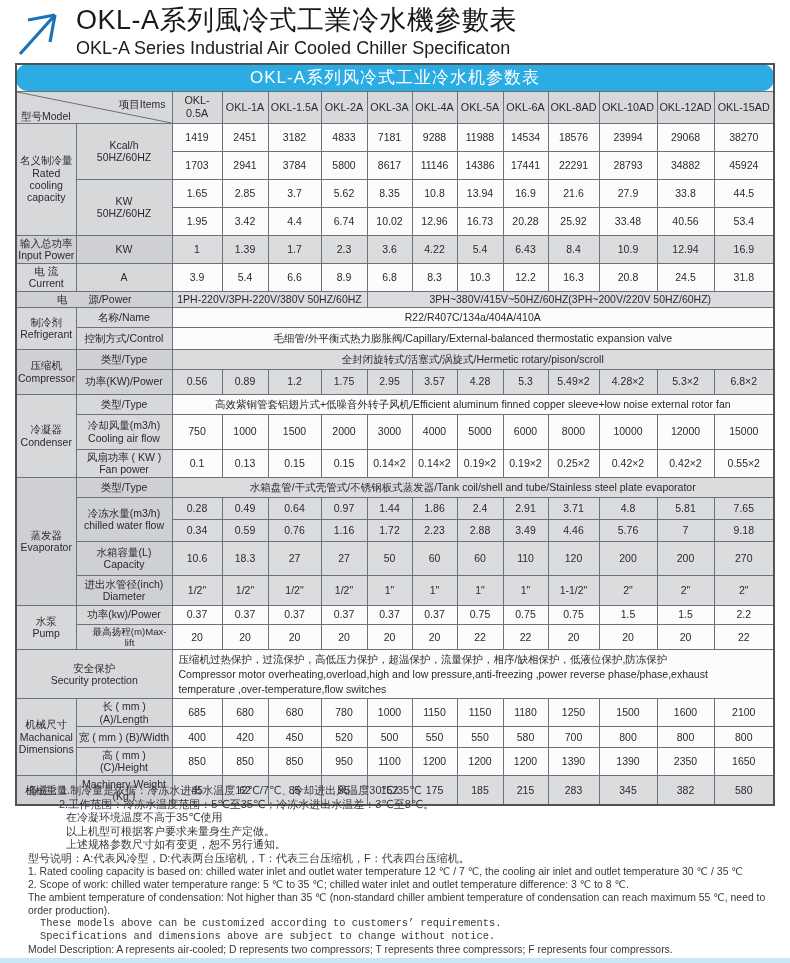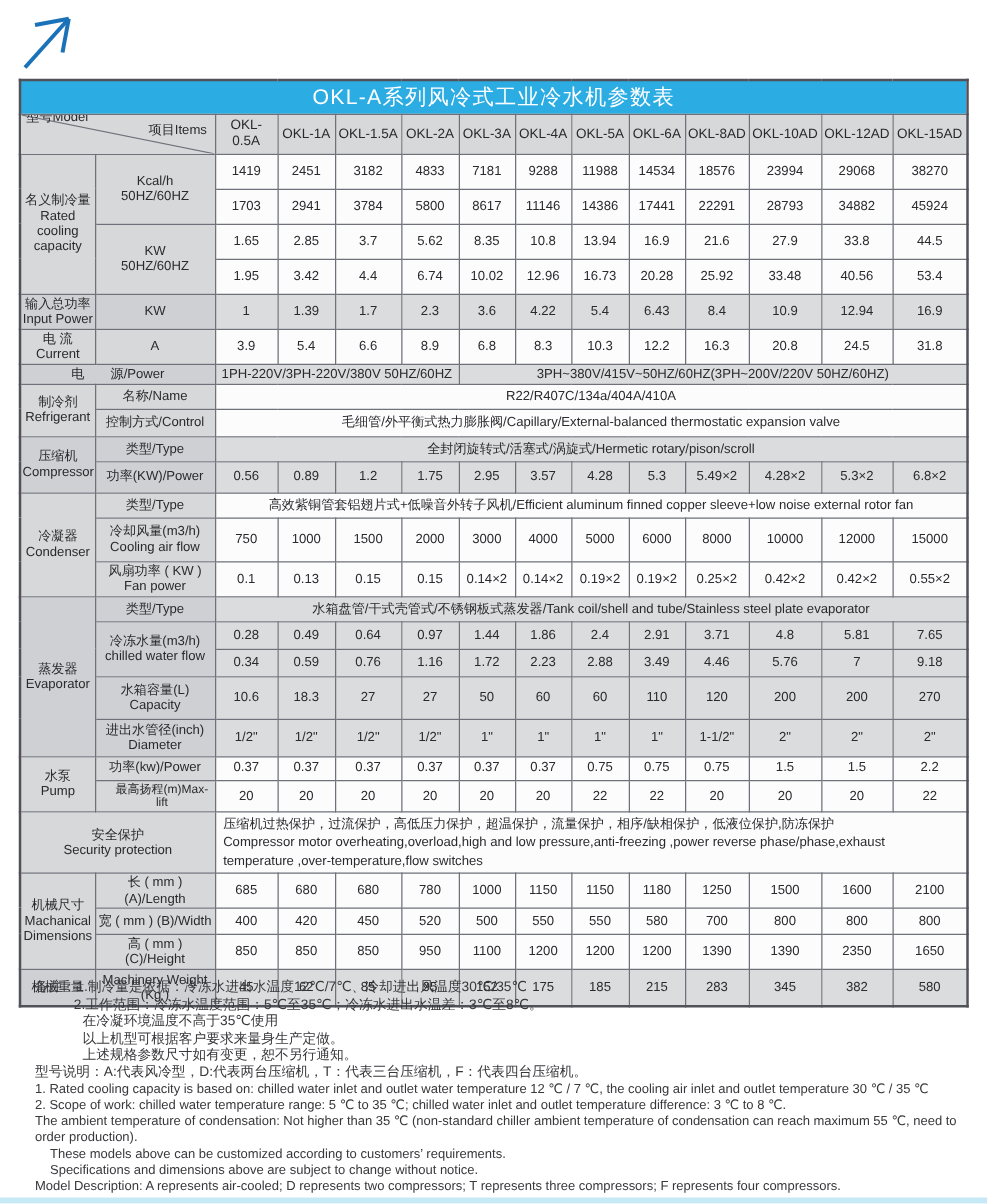--- a/index.html
+++ b/index.html
@@ -9,55 +9,59 @@
   .header{position:absolute;left:16px;top:5px;width:760px;height:56px;}
   .arrow{position:absolute;left:0;top:4px;width:46px;height:48px;}
   .titles{margin-left:60px;}
   .t1{font-size:27px;font-weight:500;color:#19191b;letter-spacing:.5px;line-height:31px;white-space:nowrap;}
   .t2{font-size:18px;font-weight:400;color:#202022;line-height:22px;margin-top:1px;white-space:nowrap;}
   
   table{position:absolute;left:15px;top:63px;width:760px;border-collapse:collapse;
         table-layout:fixed;border:2px solid #515259;}
   td{border:1px solid #6e707a;text-align:center;vertical-align:middle;font-size:10.5px;
      color:#2a2a2e;padding:1px;line-height:1.18;overflow:hidden;}
-  .cap{background:#2bace2;color:#ffffff;font-size:17px;font-weight:500;letter-spacing:1px;}
+  .cap{background:#2bace2;color:#ffffff;font-size:17px;font-weight:500;letter-spacing:1px;border-radius:12px;}
   .hdr td{background:#d7d8da;}
   .hm{font-size:10.8px;}
   .l1,.l2{background:#d7d8da;}
   .v{background:#fcfcfd;}
   tr.gs .v{background:#dbdcde;}
   tr.gs .l1,tr.gs .l2{background:#cfd0d3;}
   .pre{white-space:pre-line;}
   .sm{font-size:9.6px;padding-left:12px;}
   .sec{text-align:left;padding:2px 6px;}
   .sec div{line-height:1.4;}
   .diag{position:relative;background:#d7d8da;padding:0;}
   .diag svg{position:absolute;left:0;top:0;width:100%;height:100%;}
-  .diag .m{position:absolute;left:4px;bottom:22px;font-size:10.5px;}
+  .diag .m{position:absolute;left:4px;bottom:0;font-size:10.5px;}
   .diag .i{position:absolute;right:6px;top:6px;font-size:10.5px;}
   
   .notes{position:absolute;left:28px;top:784px;width:750px;color:#38383c;}
   .nz{font-size:11px;line-height:13.5px;}
   .ne{font-size:10.4px;line-height:13px;}
   .ind1{padding-left:31px;}
   .ind2{padding-left:38px;}
-  .eind{padding-left:12px;}
+  .eind{padding-left:12px;font-family:Liberation Mono, monospace;}
   .strip{position:absolute;left:0;right:0;bottom:0;height:5px;background:#c7e9f6;}
 </style>
 </head>
 <body>
 
 <div class="page">
 
   <div class="header">
     <svg class="arrow" viewBox="0 0 46 48">
       <line x1="4" y1="45" x2="39" y2="6" stroke="#1a72b8" stroke-width="3.2"></line>
       <line x1="39" y1="6" x2="12" y2="11" stroke="#1a72b8" stroke-width="3.2"></line>
       <line x1="39" y1="6" x2="34" y2="33" stroke="#1a72b8" stroke-width="3.2"></line>
     </svg>
+    <div class="titles">
+      <div class="t1">OKL-A系列風冷式工業冷水機參數表</div>
+      <div class="t2">OKL-A Series Industrial Air Cooled Chiller Specificaton</div>
+    </div>
   </div>
 
   <table>
     <colgroup>
       <col style="width:60px">
         <col style="width:96px">
       <col style="width:50px">
         <col style="width:46px">
         <col style="width:53px">
         <col style="width:46px">

